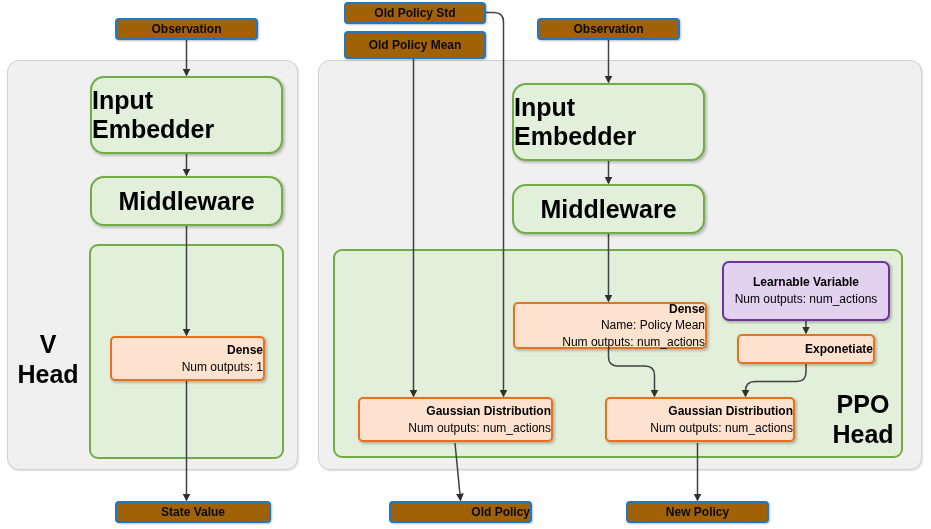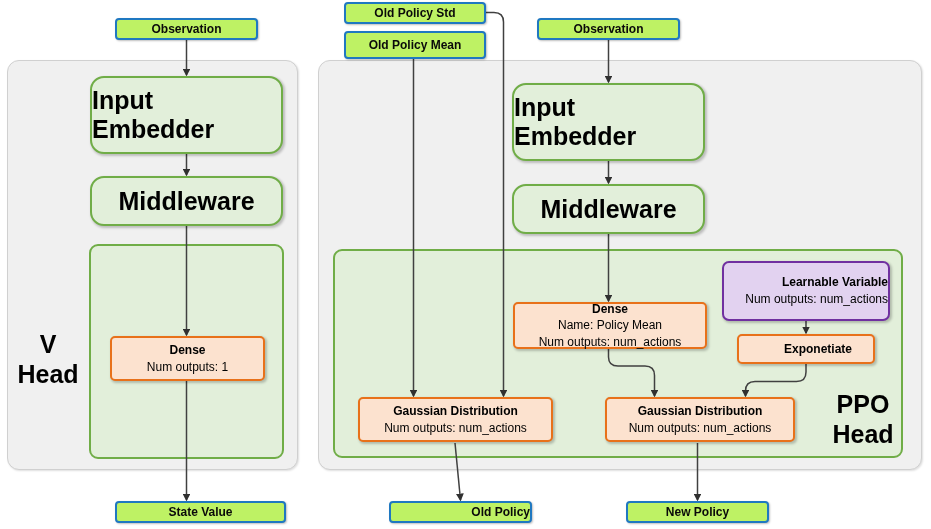--- a/index.html
+++ b/index.html
@@ -35,21 +35,21 @@
   
   .greenbox {
     background: #E2EFDA;
     border: 2px solid #70AD47;
     border-radius: 9px;
     z-index: 2;
   }
 
   
   .io {
-    background: #bef264;
+    background: #a16207;
     border: 2px solid #1F78C1;
     border-radius: 4px;
     box-shadow: 1px 1px 2px rgba(0,0,0,0.25);
     display: flex; align-items: center; justify-content: center;
     font-size: 12px; font-weight: bold; color: #0A0A0A;
     z-index: 8;
   }
 
   
   .module {
@@ -62,21 +62,21 @@
     z-index: 6;
   }
 
   
   .op {
     background: #FCE2CF;
     border: 2px solid #E8711A;
     border-radius: 5px;
     box-shadow: 1.5px 1.5px 2.5px rgba(0,0,0,0.22);
     display: flex; flex-direction: column;
-    align-items: center; justify-content: center;
+    align-items: flex-end; justify-content: center;
     color: #000; z-index: 7;
   }
   .op .t1 { font-size: 12px; font-weight: bold; line-height: 1.35; }
   .op .t2 { font-size: 12px; font-weight: normal; line-height: 1.35; }
 
   
   .varbox {
     background: #E2D2F0;
     border: 2px solid #7030A0;
     border-radius: 7px;
@@ -151,21 +151,21 @@
 
   <div class="node module" style="left:90px; top:176px; width:193px; height:50px;">
     <span>Middleware</span>
   </div>
 
   <div class="node op" style="left:110px; top:336px; width:155px; height:45px;">
     <span class="t1">Dense</span>
     <span class="t2">Num outputs: 1</span>
   </div>
 
-  <div class="node io" style="left:115px; top:501px; width:171px; height:22px;">
+  <div class="node io" style="left:115px; top:501px; width:156px; height:22px;">
     <span>State Value</span>
   </div>
 
   <div class="node panel" style="left:318px; top:60px; width:604px; height:410px;"></div>
 
   <div class="node greenbox" style="left:333px; top:249px; width:570px; height:209px;"></div>
 
   <div class="node headlabel" style="left:825px; top:390px; width:76px;">
     <div>PPO</div>
     <div>Head</div>
@@ -190,21 +190,21 @@
   <div class="node module" style="left:512px; top:184px; width:193px; height:50px;">
     <span>Middleware</span>
   </div>
 
   <div class="node op" style="left:513px; top:302px; width:194px; height:47px;">
     <span class="t1">Dense</span>
     <span class="t2">Name: Policy Mean</span>
     <span class="t2">Num outputs: num_actions</span>
   </div>
 
-  <div class="node varbox" style="left:722px; top:261px; width:168px; height:60px;align-items:flex-end;">
+  <div class="node varbox" style="left:722px; top:261px; width:168px; height:60px;">
     <span class="t1">Learnable Variable</span>
     <span class="t2">Num outputs: num_actions</span>
   </div>
 
   <div class="node op" style="left:737px; top:334px; width:138px; height:30px;padding-left:24px;">
     <span class="t1">Exponetiate</span>
   </div>
 
   <div class="node op" style="left:358px; top:397px; width:195px; height:45px;">
     <span class="t1">Gaussian Distribution</span>

